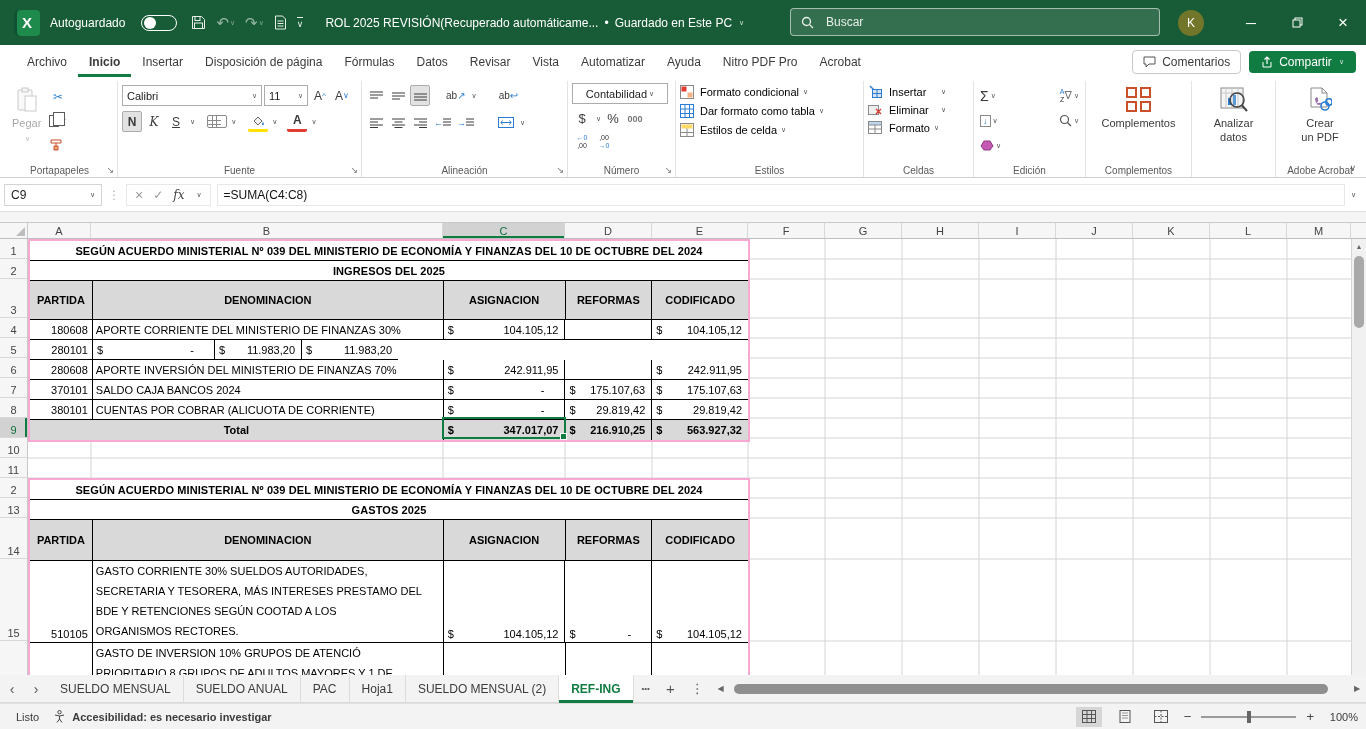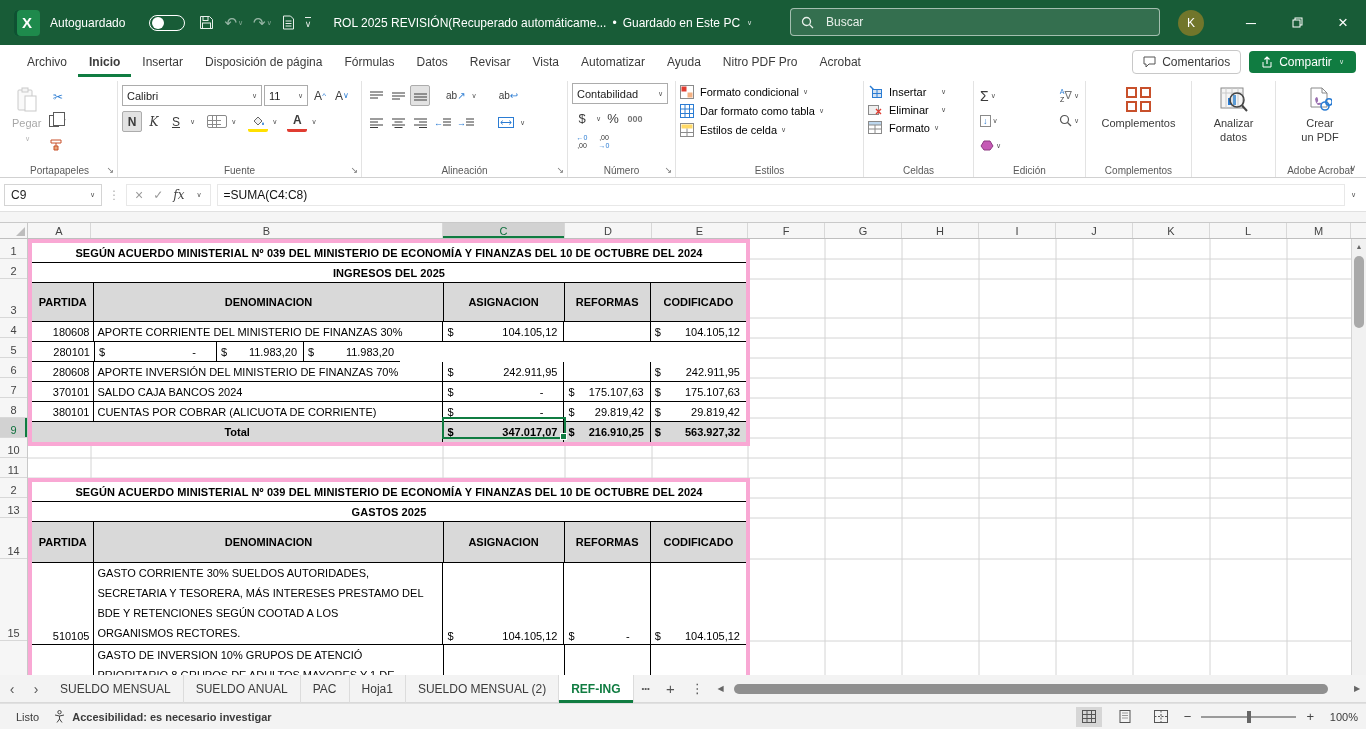--- a/index.html
+++ b/index.html
@@ -4,21 +4,21 @@
 <style>
   * { box-sizing: border-box; margin: 0; padding: 0; }
   html,body { width:1366px; height:729px; overflow:hidden; background:#fff;
     font-family:"Liberation Sans", sans-serif; }
 
   
   .titlebar { height:45px; background:#185C37; color:#fff; display:flex; align-items:center; position:relative; }
   .xl-logo { width:26px; height:26px; margin:0 10px 0 14px; background:#1E8A4C; border-radius:4px;
     display:flex; align-items:center; justify-content:center; font-weight:bold; font-size:15px; color:#fff;
     box-shadow: inset 3px 0 0 #0F5132; }
-  .autosave { display:flex; align-items:center; font-size:12px; gap:24px; }
+  .autosave { display:flex; align-items:center; font-size:12px; gap:16px; }
   .toggle { width:36px; height:16px; border:1px solid #fff; border-radius:9px; position:relative; }
   .toggle .knob { width:12px; height:12px; background:#fff; border-radius:50%; position:absolute; top:1px; left:2px; }
   .qat { display:flex; align-items:center; margin-left:14px; gap:10px; }
   .qat .ic { opacity:.9; display:flex; align-items:center; font-size:15px; }
   .qat .dim { opacity:.55; }
   .tiny-caret { font-size:7px; opacity:.8; margin-left:1px; }
   .doc-title { margin-left:22px; font-size:12px; white-space:nowrap; display:flex; gap:6px; align-items:center; }
   .searchbox { position:absolute; left:790px; top:8px; width:370px; height:28px; border:1px solid rgba(255,255,255,.55);
     background:rgba(255,255,255,.12); border-radius:4px; display:flex; align-items:center; padding:0 10px; gap:12px; }
   .searchbox input { background:transparent; border:none; outline:none; color:#fff; font-size:12px; width:100%; }
@@ -87,21 +87,21 @@
   .rowhdrs { width:28px; flex-shrink:0; background:#F6F6F6; border-right:1px solid #C8C8C8; display:flex; flex-direction:column; }
   .rh { border-bottom:1px solid #D8D8D8; font-size:11px; color:#444; display:flex; align-items:flex-end; justify-content:center;
     flex-shrink:0; padding-bottom:1px; }
   .rh.sel { background:#D2D2D2; color:#0E703C; box-shadow: inset -2px 0 0 #107C41; }
   .cells { position:relative; width:1323px; flex-shrink:0; overflow:hidden; background:#fff; }
   .vscroll { width:15px; flex-shrink:0; background:#F1F1F1; border-left:1px solid #D4D4D4; position:relative; }
   .vs-arrow { height:15px; display:flex; align-items:center; justify-content:center; font-size:7px; color:#666; }
   .vs-thumb { position:absolute; left:2px; right:2px; top:17px; height:72px; background:#A9A9A9; border-radius:5px; }
 
   
-  .xtable { position:absolute; border:4px solid #f9a8d4; background:#fff; }
+  .xtable { position:absolute; border:2px solid #f9a8d4; background:#fff; }
   .trow { display:flex; }
   .tc { border-right:1px solid #000; border-bottom:1px solid #000; font-size:11px; color:#000; overflow:hidden; }
   .trow .tc:last-child { border-right:none; }
   .trow:last-child .tc { border-bottom:none; }
   .ttl { font-weight:bold; display:flex; align-items:center; justify-content:center; letter-spacing:.1px; }
   .hd { background:#D9D9D9; font-weight:bold; display:flex; align-items:center; justify-content:center; text-align:center; }
   .num-a { display:flex; align-items:center; justify-content:flex-end; padding-right:4px; }
   .den { display:flex; align-items:center; padding-left:3px; white-space:nowrap; }
   .money { display:flex; align-items:center; justify-content:space-between; padding:0 6px 0 4px; }
   .money .dash { padding-right:14px; }
@@ -359,21 +359,21 @@
             <path d="M3 5.5h10M4.5 3.5 3 5.5l1.5 2M11.5 3.5 13 5.5l-1.5 2" fill="none" stroke="#2B7CD3"></path>
           </svg>
         </span>
       <span class="caret">∨</span>
     </div>
     <span class="rgroup-label">Alineación</span>
     <span class="launcher">↘</span>
   </div>
 
   <div class="rgroup" style="width:108px;">
-    <div class="combo" style="width:96px;">
+    <div class="combo" style="width:96px;justify-content:center;">
       <span>Contabilidad</span>
         <span class="caret">∨</span>
     </div>
     <div class="rrow" style="margin-top:4px;">
       <span class="sbtn" style="font-size:13px;">$</span>
       <span class="caret">∨</span>
       <span class="sbtn" style="font-size:13px;">%</span>
       <span class="sbtn" style="font-size:9px; color:#777; font-weight:bold;">000</span>
     </div>
     <div class="rrow" style="margin-top:2px;">

